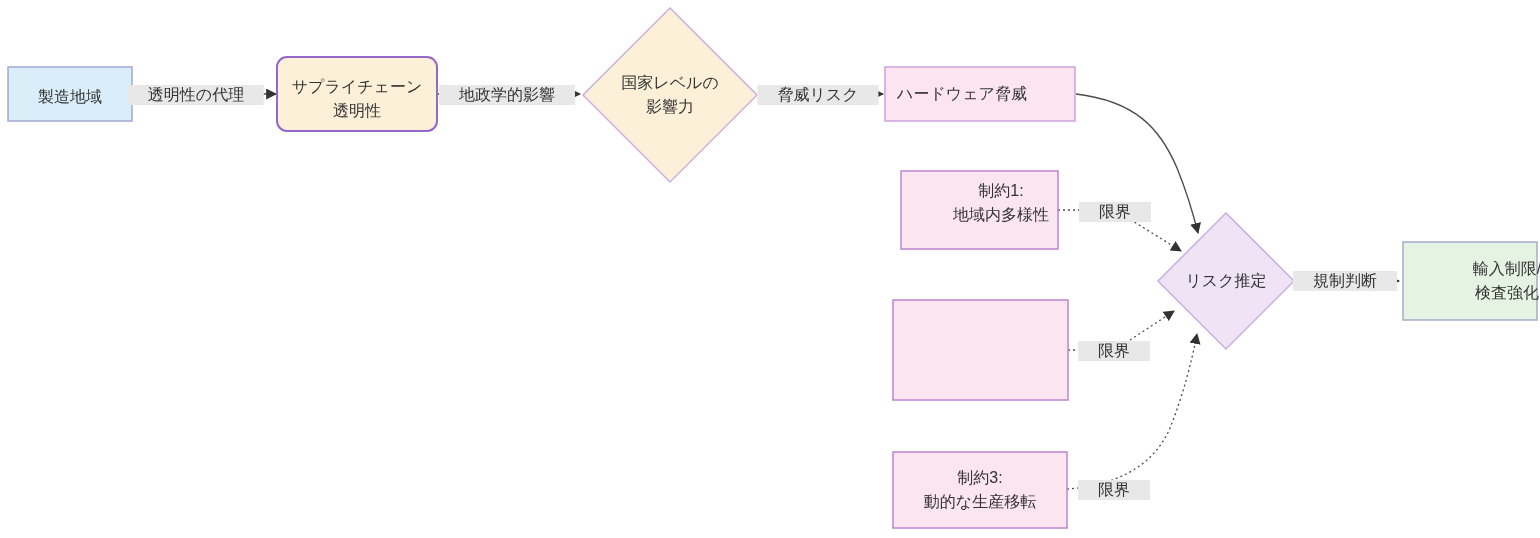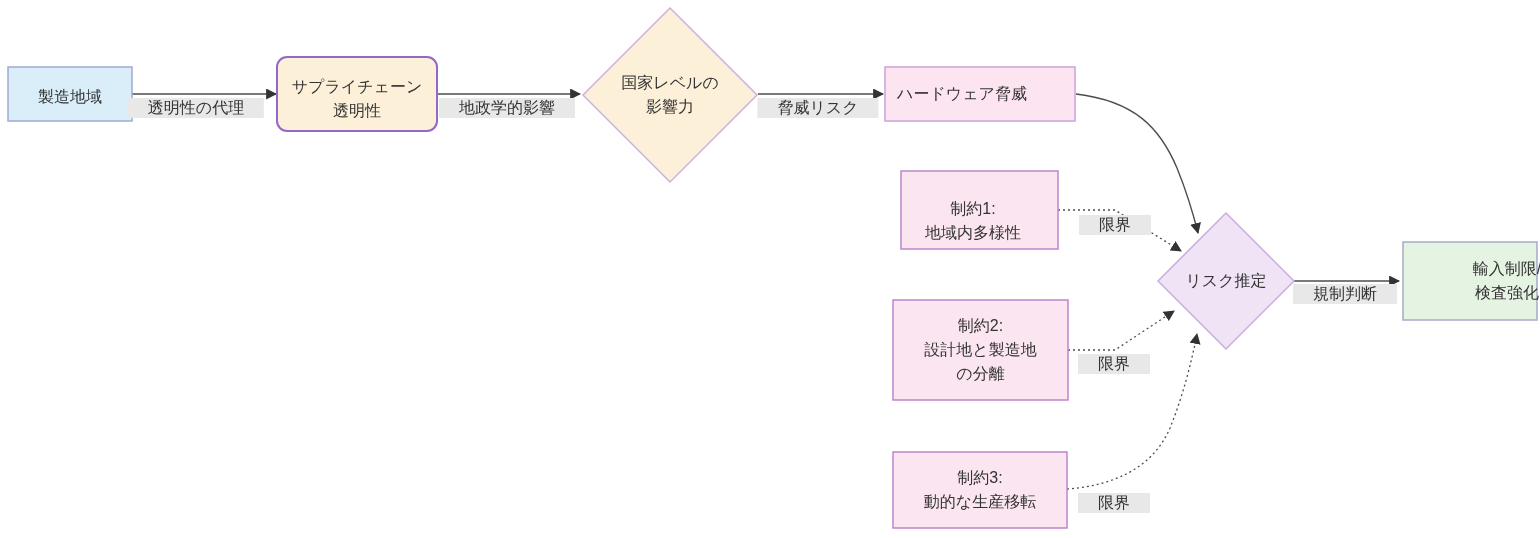--- a/index.html
+++ b/index.html
@@ -31,21 +31,20 @@
   .edge-label {
     position: absolute;
     transform: translate(-50%, -50%);
     background: #e8e8e8;
     color: #333333;
     font-size: 16px;
     line-height: 1.25;
     padding: 0 20px;
     white-space: nowrap;
     pointer-events: none;
-    margin-top: 13px;
   }
 </style>
 </head>
 <body>
 
 <div class="canvas">
 
   <svg class="edge-layer" viewBox="0 0 1540 538" xmlns="http://www.w3.org/2000/svg">
     <defs>
       <marker id="arrow" markerUnits="userSpaceOnUse" markerWidth="11" markerHeight="11" viewBox="0 0 10 10" refX="9" refY="5" orient="auto">
@@ -72,25 +71,22 @@
     <polygon points="1226,213 1294,281 1226,349 1158,281" stroke-width="1.5" fill="#f0e3f6" stroke="#c9aede"></polygon>
     <rect x="1403" y="242" width="134" height="78" stroke-width="1.5" fill="#e5f3e2" stroke="#a6aac9"></rect>
   </svg>
 
   <div class="node-label" style="left:8px; top:67px; width:124px; height:60px;">製造地域</div>
   <div class="node-label" style="left:277px; top:57px; width:160px; height:84px;">サプライチェーン
 透明性</div>
   <div class="node-label" style="left:583px; top:8px; width:174px; height:174px;">国家レベルの
 影響力</div>
   <div class="node-label" style="left:885px; top:67px; width:154px; height:54px;border-radius:14px;">ハードウェア脅威</div>
-  <div class="node-label" style="left:901px; top:182px; width:144px; height:78px;">制約1:
+  <div class="node-label" style="left:901px; top:164px; width:144px; height:78px;padding-left:28px;">制約1:
 地域内多様性</div>
-  <div class="node-label" style="left:893px; top:300px; width:175px; height:100px;">制約2:
-設計地と製造地
-の分離</div>
   <div class="node-label" style="left:893px; top:452px; width:174px; height:76px;">制約3:
 動的な生産移転</div>
   <div class="node-label" style="left:1158px; top:213px; width:136px; height:136px;">リスク推定</div>
   <div class="node-label" style="left:1403px; top:242px; width:134px; height:78px;padding-left:37px;">輸入制限/
 検査強化</div>
 
   <span class="edge-label" style="left:196px; top:95px;">透明性の代理</span>
   <span class="edge-label" style="left:507px; top:95px;font-family:Liberation Serif, serif;">地政学的影響</span>
   <span class="edge-label" style="left:818px; top:95px;">脅威リスク</span>
   <span class="edge-label" style="left:1115px; top:212px;">限界</span>

